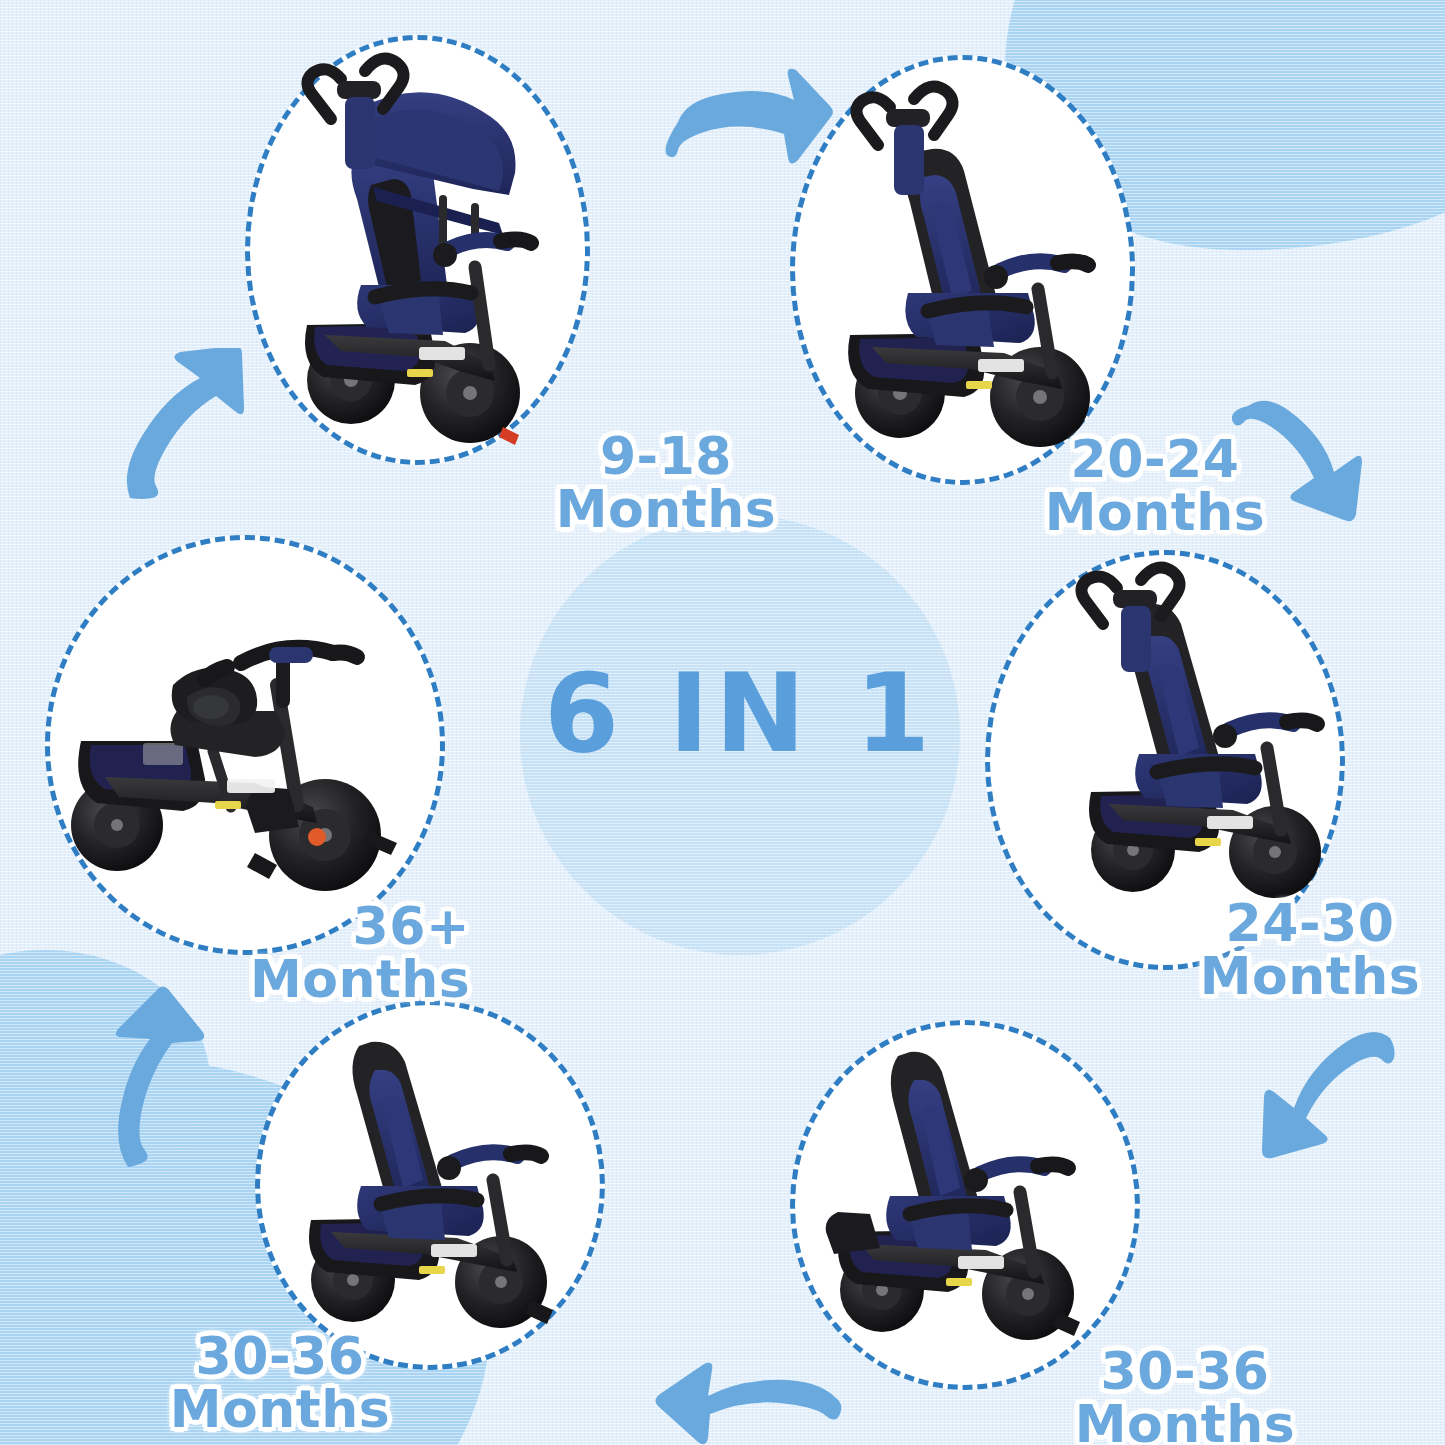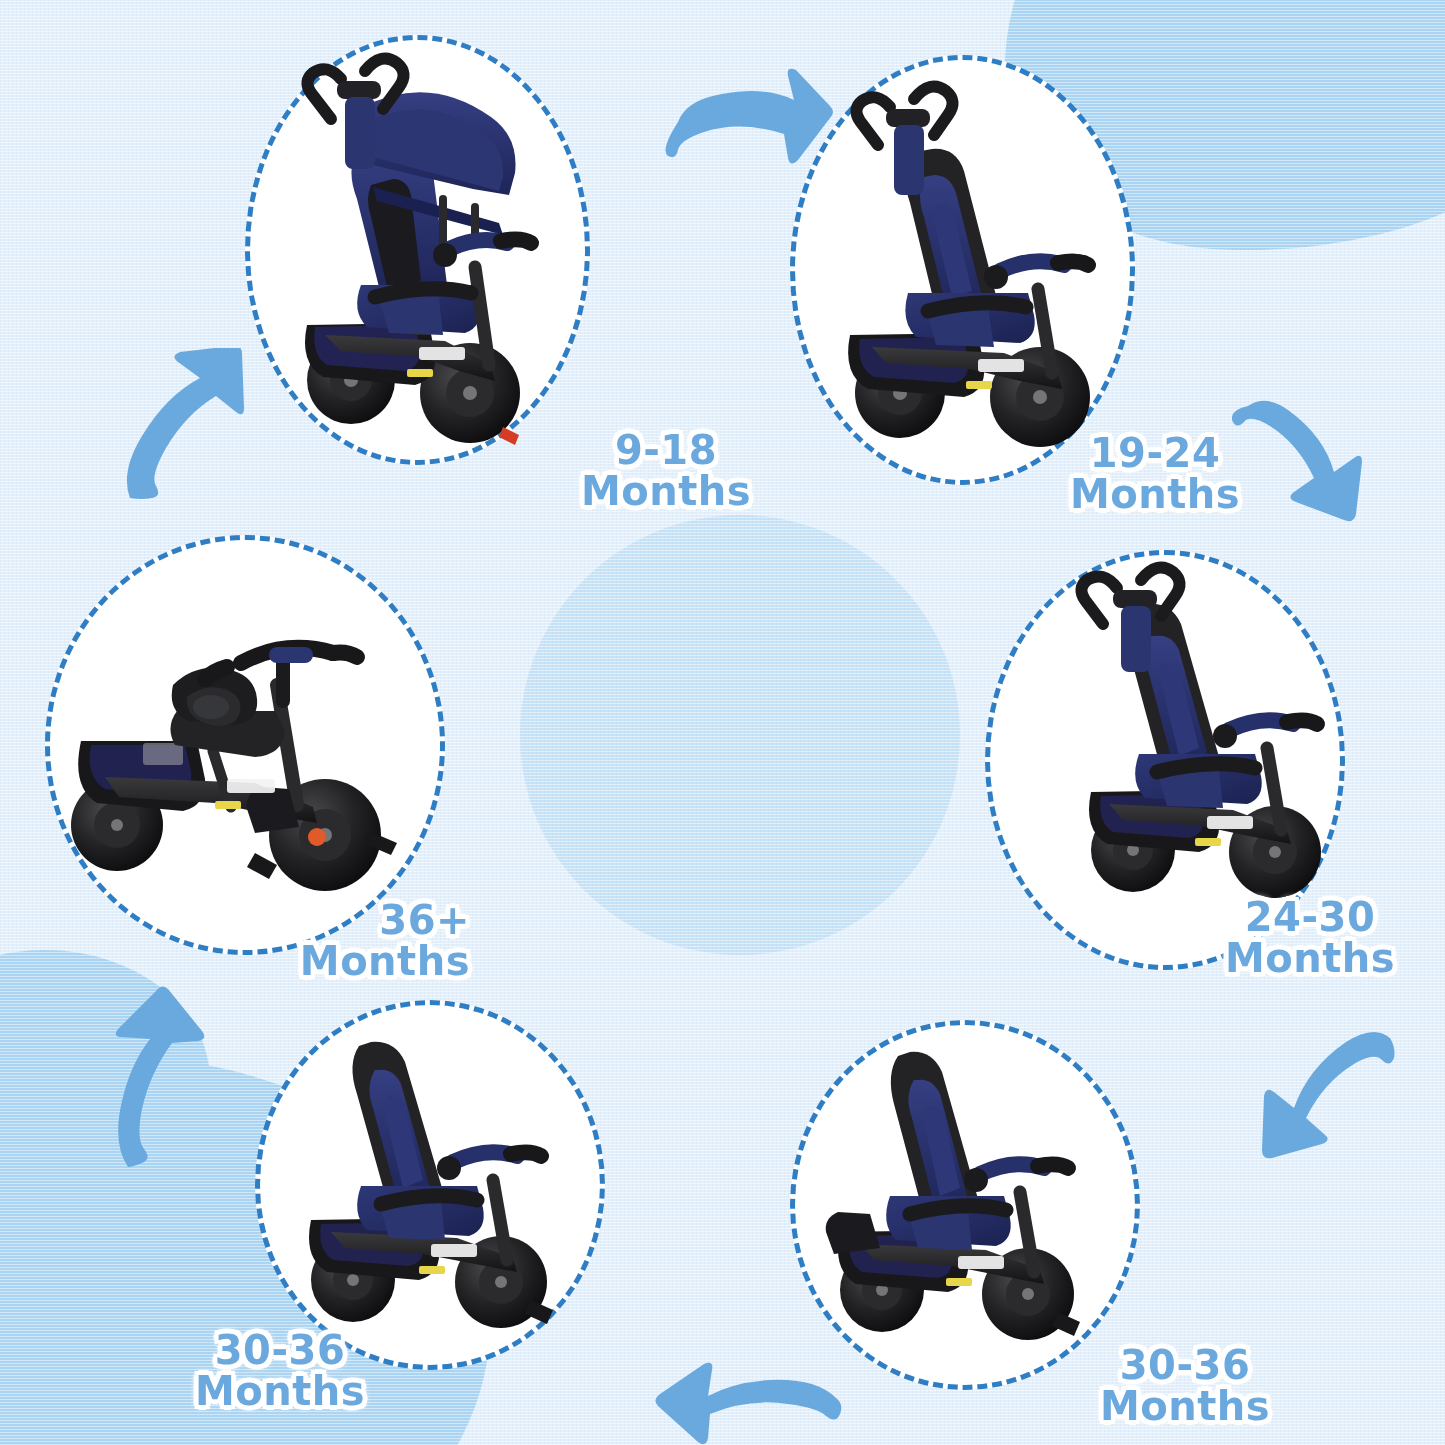--- a/index.html
+++ b/index.html
@@ -61,21 +61,21 @@
     background:#ffffff;
     border:5px dashed #2f7ec4;
     box-sizing:border-box;
   }
   .photo{position:absolute;inset:0;overflow:visible;}
   .photo svg{position:absolute;left:0;top:0;width:100%;height:100%;}
 
   
   .node-label{
     position:absolute;
-    font-size:40px;
+    font-size:52px;
     font-weight:bold;
     line-height:1.02;
     color:#6aa8dd;
     text-align:center;
     white-space:pre-line;
     letter-spacing:.5px;
     text-shadow:
       0 0 10px #fff, 0 0 10px #fff, 0 0 9px #fff,
       3px 0 0 #fff, -3px 0 0 #fff, 0 3px 0 #fff, 0 -3px 0 #fff,
       3px 3px 0 #fff, -3px 3px 0 #fff, 3px -3px 0 #fff, -3px -3px 0 #fff,
@@ -92,20 +92,21 @@
 
 <div id="stage">
 
   <div class="bg-base"></div>
   <div class="blob blob-tr"></div>
   <div class="blob blob-bl"></div>
   <div class="blob blob-bl2"></div>
   <div class="center-disc"></div>
   <div class="bg-texture"></div>
 
+  <div class="headline">6 IN 1</div>
 
   <svg width="0" height="0" style="position:absolute">
     <defs>
       <linearGradient id="navy" x1="0" y1="0" x2="0" y2="1">
         <stop offset="0%" stop-color="#353f82"></stop>
         <stop offset="100%" stop-color="#1e2558"></stop>
       </linearGradient>
       <linearGradient id="navy2" x1="0" y1="0" x2="1" y2="1">
         <stop offset="0%" stop-color="#2e3877"></stop>
         <stop offset="100%" stop-color="#1b2252"></stop>
@@ -202,21 +203,21 @@
         <rect x="104" y="70" width="30" height="70" rx="8" fill="#2b3570"></rect>
         <path d="M210 216 q34 -16 64 -6" stroke="#26306a" stroke-width="16" fill="none" stroke-linecap="round"></path>
         <path d="M268 208 q20 -4 30 2" stroke="#18181b" stroke-width="16" fill="none" stroke-linecap="round"></path>
         <circle cx="206" cy="222" r="12" fill="#1b1b1e"></circle>
         <path d="M248 234 L262 318" stroke="#2a2a2d" stroke-width="13" stroke-linecap="round"></path>
         <path d="M138 256 q56 -14 98 -4" stroke="#1b1b1e" stroke-width="15" fill="none" stroke-linecap="round"></path>
         <rect x="188" y="304" width="46" height="13" rx="3" fill="#f3f3f3" opacity=".92"></rect>
         <rect x="176" y="326" width="26" height="8" rx="2" fill="#e8d64a"></rect>
       </svg>
     </div>
-    <div class="node-label" style="left:245px;top:378px;width:240px;">19-24
+    <div class="node-label" style="left:245px;top:378px;width:240px;">20-24
 Months</div>
   </div>
 
   <div class="node" style="left:985px;top:550px;width:360px;height:420px;">
     <div class="ring"></div>
     <div class="photo">
       <svg viewBox="0 0 360 420" preserveAspectRatio="none">
         <circle cx="148" cy="300" r="42" fill="url(#tyre)"></circle>
         <circle cx="148" cy="300" r="20" fill="#2b2b2e"></circle>
         <circle cx="148" cy="300" r="6" fill="#757578"></circle>

